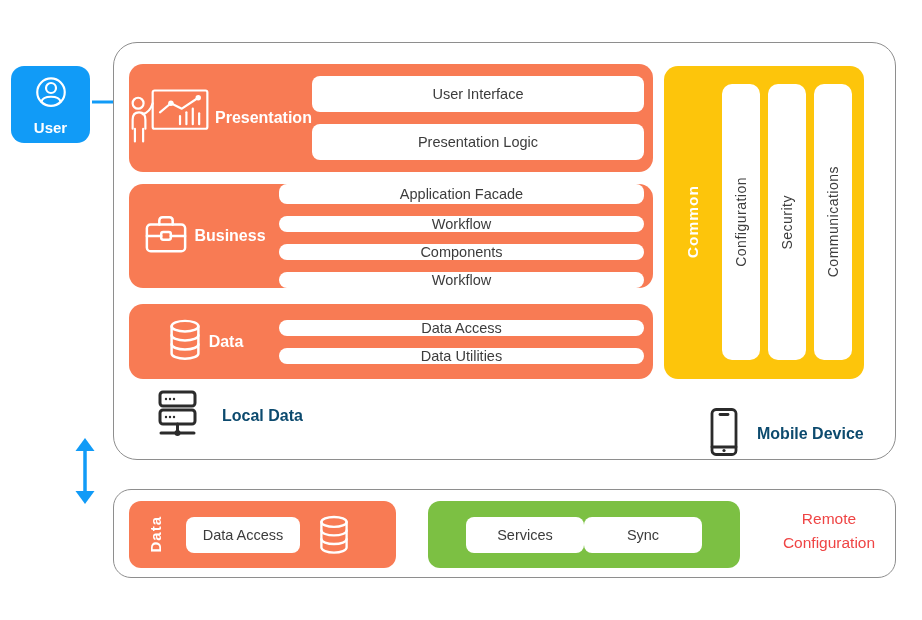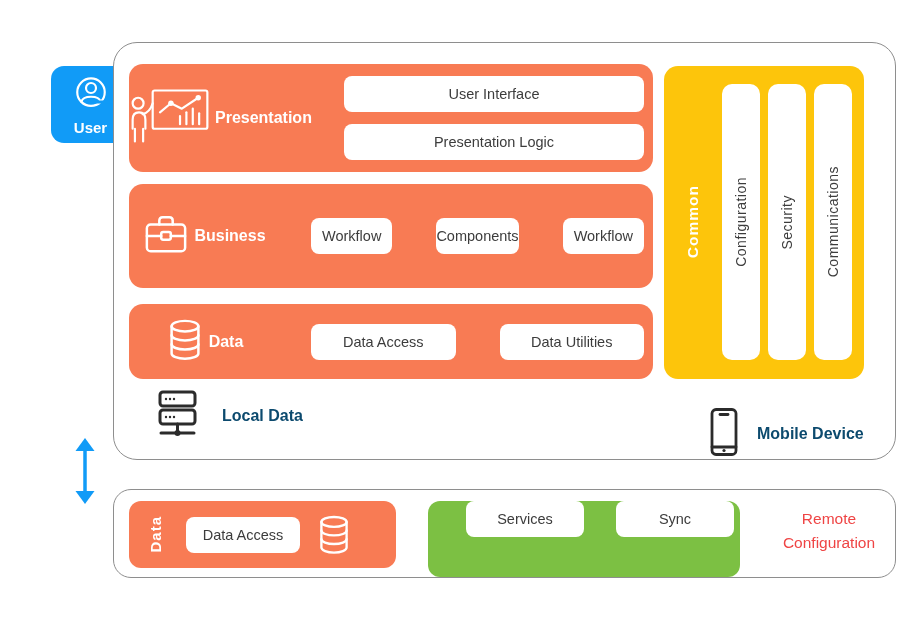--- a/index.html
+++ b/index.html
@@ -4,21 +4,21 @@
 <style>
   * { margin:0; padding:0; box-sizing:border-box; }
   html,body { background:#ffffff; }
   body { font-family:"Liberation Sans", sans-serif; }
   #canvas { position:relative; width:922px; height:620px; background:#fff; overflow:hidden; }
 
   
   .user-box{
     position:absolute; left:11px; top:66px; width:79px; height:77px;
     background:#119BF7; border-radius:13px;
-    display:flex; flex-direction:column; align-items:center; justify-content:center; gap:2px;margin-left:40px;
+    display:flex; flex-direction:column; align-items:center; justify-content:center; gap:2px;
   }
   .user-box .label{ color:#fff; font-weight:bold; font-size:15px; }
 
   .arrow-right{ position:absolute; left:90px; top:93px; }
   .v-arrow{ position:absolute; left:72px; top:438px; }
 
   
   .app-panel{
     position:absolute; left:113px; top:42px; width:783px; height:418px;
     background:#fff; border:1.5px solid #8E8E8E; border-radius:24px;
@@ -30,23 +30,23 @@
   }
   .layer-head{
     flex:0 0 150px; display:flex; flex-direction:row;
     align-items:center; justify-content:center; gap:4px;
   }
   .layer-head .label{ color:#fff; font-weight:bold; font-size:16px; }
   .layer-boxes{ flex:1; display:flex; flex-direction:column; justify-content:center; gap:12px; padding-right:9px; }
   .wbox{
     background:#fff; border-radius:8px; height:36px;
     display:flex; align-items:center; justify-content:center;
-    font-size:14.5px; color:#3C3C3C;margin-left:32px;
-  }
-  .box-row{ display:flex; gap:12px; }
+    font-size:14.5px; color:#3C3C3C;
+  }
+  .box-row{ display:flex; gap:12px;flex-direction:column; }
   .box-row .wbox{ flex:1; }
 
   .layer-presentation{ top:21px; height:108px; }
   .layer-business{ top:141px; height:104px; }
   .layer-data{ top:261px; height:75px; }
 
   
   .vtext{ writing-mode:vertical-rl; transform:rotate(180deg); text-orientation:mixed; }
   .common{
     position:absolute; left:550px; top:23px; width:200px; height:313px;
@@ -75,23 +75,23 @@
   }
   .remote-orange{
     position:absolute; left:15px; top:11px; width:267px; height:67px;
     background:#F87B54; border-radius:12px;
     display:flex; align-items:center; padding:0 14px 0 18px;
   }
   .remote-orange .vlabel{ color:#fff; font-weight:bold; font-size:15px; letter-spacing:1px; }
   .remote-orange .wbox{ width:114px; margin-left:22px; }
   .remote-orange .dbicon{ margin-left:16px; display:flex; }
   .remote-green{
-    position:absolute; left:314px; top:11px; width:312px; height:76px;
+    position:absolute; left:314px; top:11px; width:312px; height:67px;
     background:#7CC043; border-radius:12px;
-    display:flex; align-items:flex-start; justify-content:center; 
+    display:flex; align-items:center; justify-content:center; 
   }
   .remote-green .wbox{ width:118px; }
   .remote-title{
     position:absolute; left:640px; top:17px; width:150px;
     text-align:center; font-size:15.5px; font-weight:normal; color:#ef4444; line-height:1.55;
   }
 </style>
 </head>
 <body>
 
@@ -158,20 +158,21 @@
           <svg width="48" height="44" viewBox="0 0 50 46" fill="none" stroke="#fff" stroke-width="2.6" stroke-linecap="round" stroke-linejoin="round">
             <path d="M18 13 v-4 q0-3.5 3.5-3.5 h7 q3.5 0 3.5 3.5 v4"></path>
             <rect x="5" y="13" width="40" height="28" rx="4"></rect>
             <path d="M5 25 h15 M30 25 h15"></path>
             <rect x="20" y="21" width="10" height="8" rx="2"></rect>
           </svg>
         </span>
         <span class="label">Business</span>
       </div>
       <div class="layer-boxes">
+        <div class="wbox">Application Facade</div>
         <div class="box-row">
           <div class="wbox">Workflow</div>
           <div class="wbox">Components</div>
           <div class="wbox">Workflow</div>
         </div>
       </div>
     </div>
 
     <div class="layer layer-data">
       <div class="layer-head">

